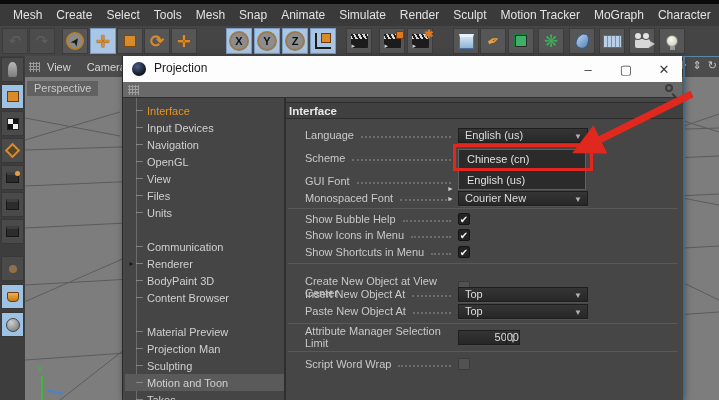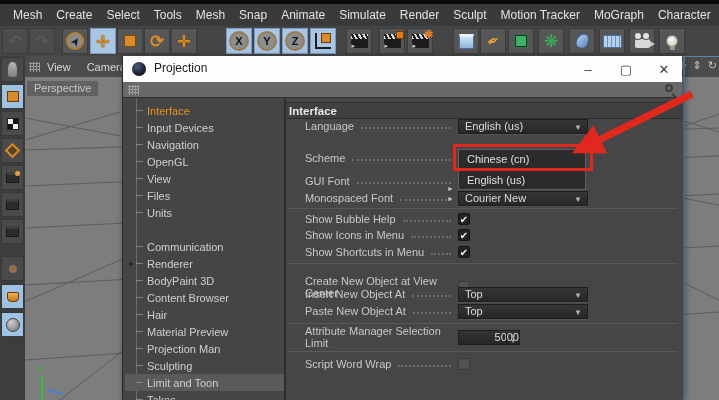--- a/index.html
+++ b/index.html
@@ -359,53 +359,49 @@
           <span>Communication</span>
         </div>
       <div class="sb-item" style="top:174px">
           <span class="dash"></span>
           <span>BodyPaint 3D</span>
         </div>
       <div class="sb-item" style="top:191px">
           <span class="dash"></span>
           <span>Content Browser</span>
         </div>
-      <div class="sb-item" style="top:208px">
-          <span class="dash"></span>
-          <span>Hair</span>
-        </div>
       <div class="sb-item" style="top:225px">
           <span class="dash"></span>
           <span>Material Preview</span>
         </div>
       <div class="sb-item" style="top:259px">
           <span class="dash"></span>
           <span>Sculpting</span>
         </div>
       <div class="sb-item" style="top:242px">
           <span class="dash"></span>
           <span>Projection Man</span>
         </div>
       <div class="sb-item hover" style="top:276px">
           <span class="dash"></span>
-          <span>Limit and Toon</span>
+          <span>Motion and Toon</span>
         </div>
       <div class="sb-item" style="top:293px">
           <span class="dash"></span>
           <span>Takes</span>
         </div>
     </div>
     <div class="sb-divider"></div>
 
     <div class="main">
       <div class="sect-header">
           <span>Interface</span>
         </div>
 
-      <div class="row" style="top:20px">
+      <div class="row" style="top:29px">
         <span>Language</span>
         <span class="leader"></span>
         <span class="ctrl">
             <span class="dd">
               <span>English (us)</span>
               <span class="ddarrow">▼</span>
             </span>
           </span>
       </div>
 

